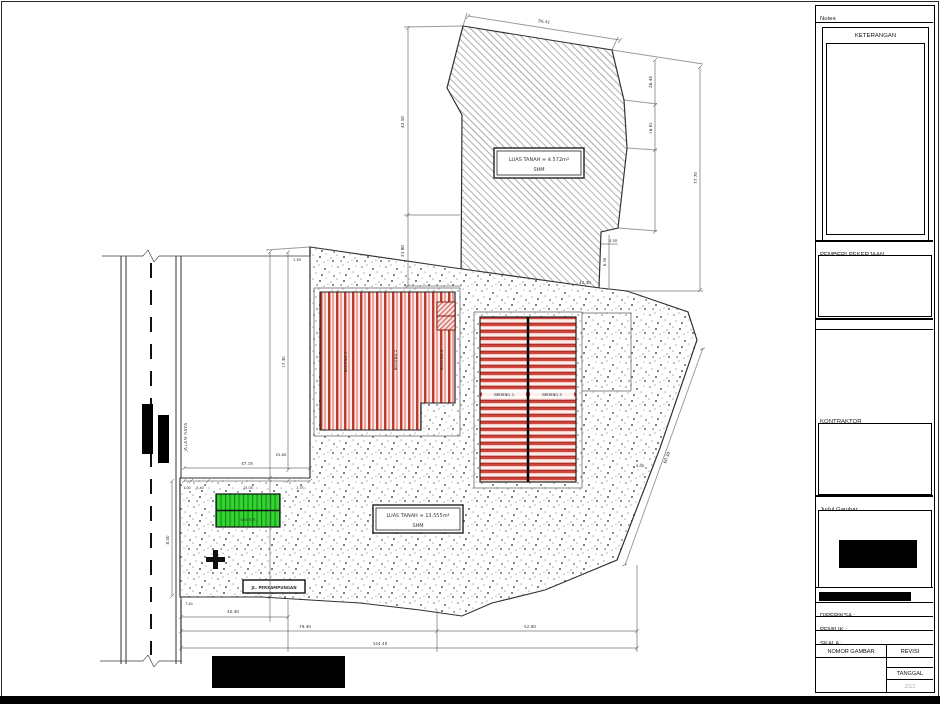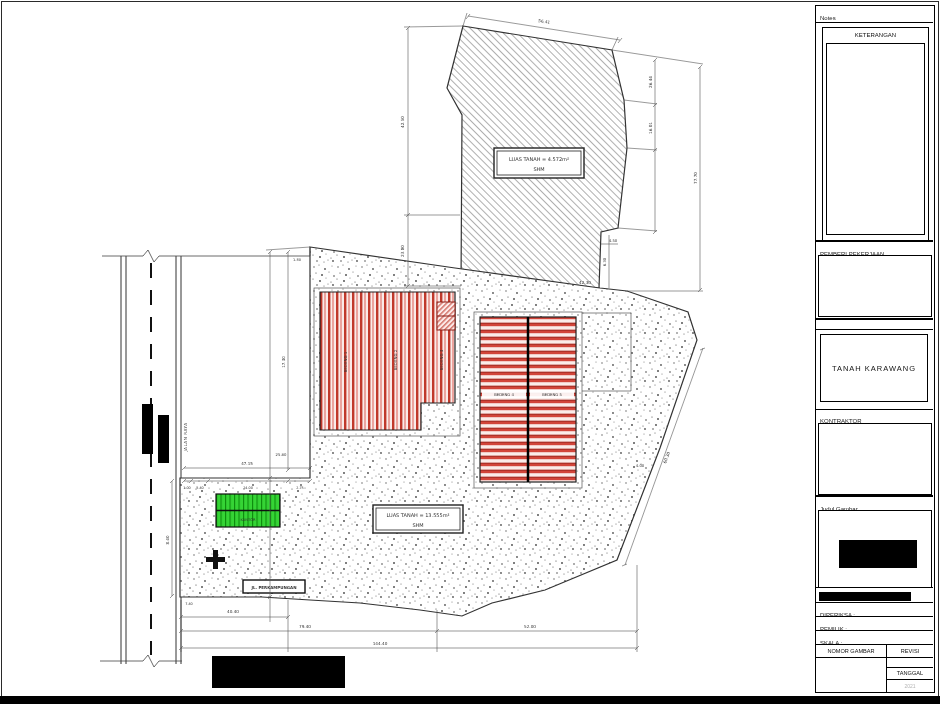--- a/index.html
+++ b/index.html
@@ -247,23 +247,20 @@
   </div>
   <div class="abs tb-ket">
     <div class="abs tb-ket-header">KETERANGAN</div>
     <div class="abs tb-ket-inner"></div>
   </div>
   <div class="abs tb-pemberi-h">
     <span class="row-label">PEMBERI PEKERJAAN</span>
   </div>
   <div class="abs tb-pemberi-box"></div>
   <div class="abs tb-spacer"></div>
-  <div class="abs tb-project">
-    <div class="abs tb-project-inner">TANAH KARAWANG</div>
-  </div>
   <div class="abs tb-kontraktor-h">
     <span class="row-label">KONTRAKTOR</span>
   </div>
   <div class="abs tb-kontraktor-box"></div>
   <div class="abs tb-judul-h">
     <span class="row-label">Judul Gambar</span>
   </div>
   <div class="abs tb-judul-box">
     <div class="abs tb-judul-redact"></div>
   </div>

